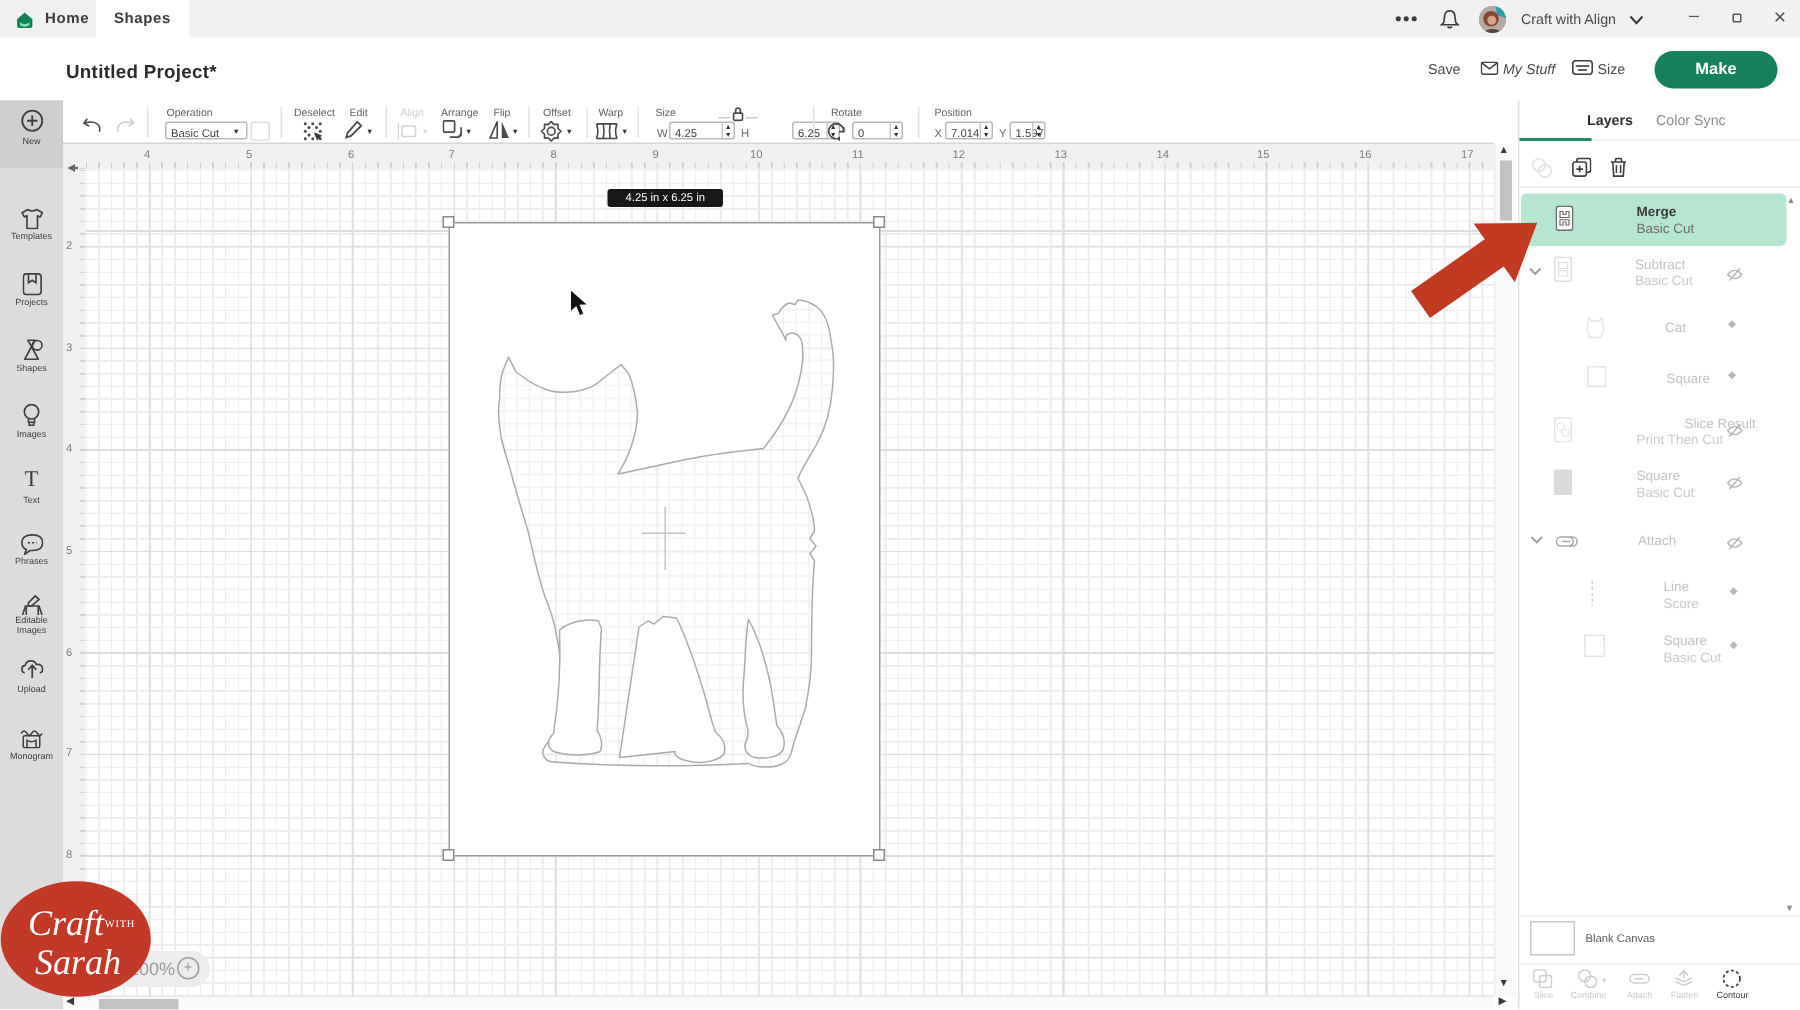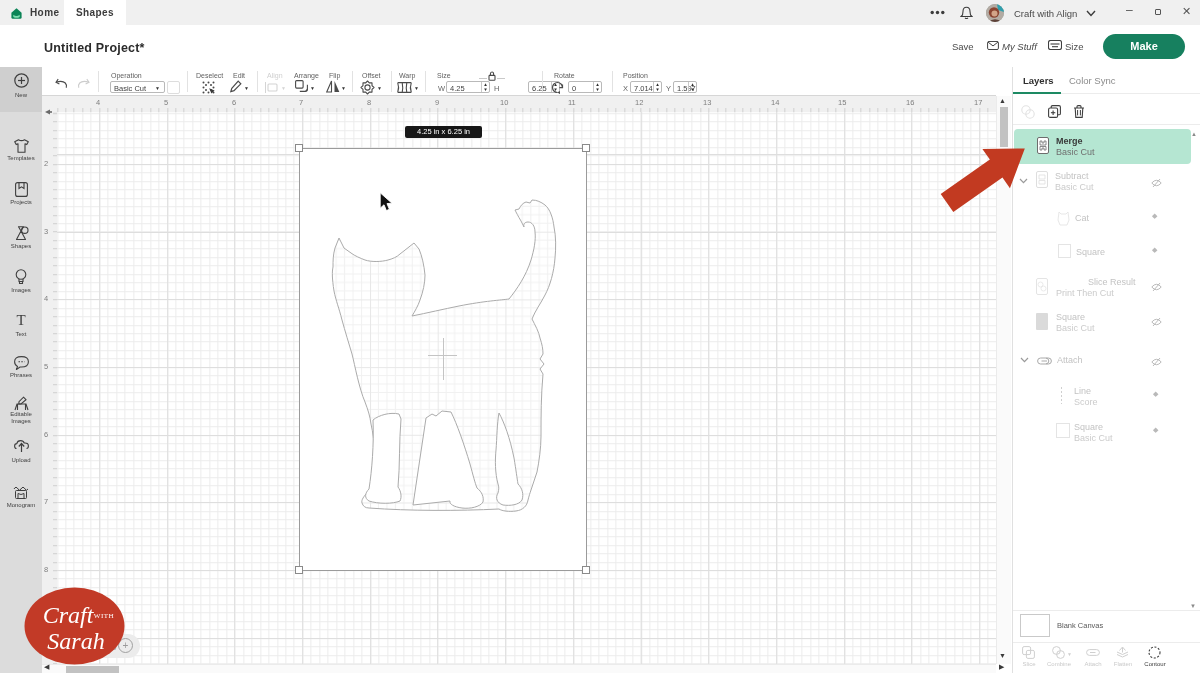--- a/index.html
+++ b/index.html
@@ -45,21 +45,21 @@
 #tooltip{left:405px;top:126px;width:77px;height:12px;background:#171717;border-radius:2px;color:#fff;font-size:7.5px;text-align:center;line-height:12px;}
 
 #vscroll{left:996px;top:96px;width:15px;height:568px;background:#fafafa;border-left:1px solid #ebebeb;}
 #hscroll{left:42px;top:664px;width:954px;height:9px;background:#fafafa;border-top:1px solid #ebebeb;}
 #vthumb{left:1000px;top:107px;width:8px;height:40px;background:#c2c2c2;}
 #hthumb{left:66px;top:666px;width:53px;height:7px;background:#c2c2c2;}
 
 #zoompill{left:55px;top:634px;width:85px;height:24px;background:#ececec;border-radius:12px;}
 
 #rpanel{left:1012px;top:67px;width:188px;height:606px;background:#fff;border-left:1px solid #e0e0e0;}
-.laytxt{position:absolute;font-size:9px;}
+.laytxt{position:absolute;font-size:9px;margin-left:35px;}
 .lmain{font-weight:700;color:#3a3a3a;}
 .gmain{color:#c3c3c3;}
 .gsub{color:#cbcbcb;}
 </style>
 </head>
 <body>
 <div id="stage">
 
   <div id="topbar" class="abs"></div>
   <div id="cantab" class="abs"></div>
@@ -434,21 +434,21 @@
   <div id="vthumb" class="abs"></div>
   <div class="abs" style="left:999px;top:97px;font-size:7px;color:#3a3a3a;">▲</div>
   <div class="abs" style="left:999px;top:652px;font-size:7px;color:#3a3a3a;">▼</div>
   <div id="hthumb" class="abs"></div>
   <div class="abs" style="left:44px;top:663px;font-size:7px;color:#3a3a3a;">◀</div>
   <div class="abs" style="left:999px;top:663px;font-size:7px;color:#3a3a3a;">▶</div>
 
   <div id="zoompill" class="abs"></div>
   <div class="abs" style="left:86px;top:639px;font-size:12px;color:#9a9a9a;">100%</div>
   <div class="abs" style="left:118px;top:638px;width:15px;height:15px;border:1px solid #a0a0a0;border-radius:50%;font-size:10px;color:#9a9a9a;text-align:center;line-height:14px;">+</div>
-  <div id="logo" class="abs" style="left:24px;top:587px;">
+  <div id="logo" class="abs" style="left:0;top:587px;">
     <svg width="101" height="78" viewBox="0 0 101 78">
       <ellipse cx="50.5" cy="39" rx="50" ry="38.5" fill="#c23a27"></ellipse>
       <text x="44" y="36" font-family="Liberation Serif,serif" font-style="italic" font-size="24" fill="#fff" text-anchor="middle">Craft</text>
       <text x="80" y="31" font-family="Liberation Serif,serif" font-size="7" fill="#fff" text-anchor="middle" letter-spacing="0.5">WITH</text>
       <text x="52" y="62" font-family="Liberation Serif,serif" font-style="italic" font-size="24" fill="#fff" text-anchor="middle">Sarah</text>
     </svg>
   </div>
 
   <div id="rpanel" class="abs"></div>
   <div id="rp-items">

